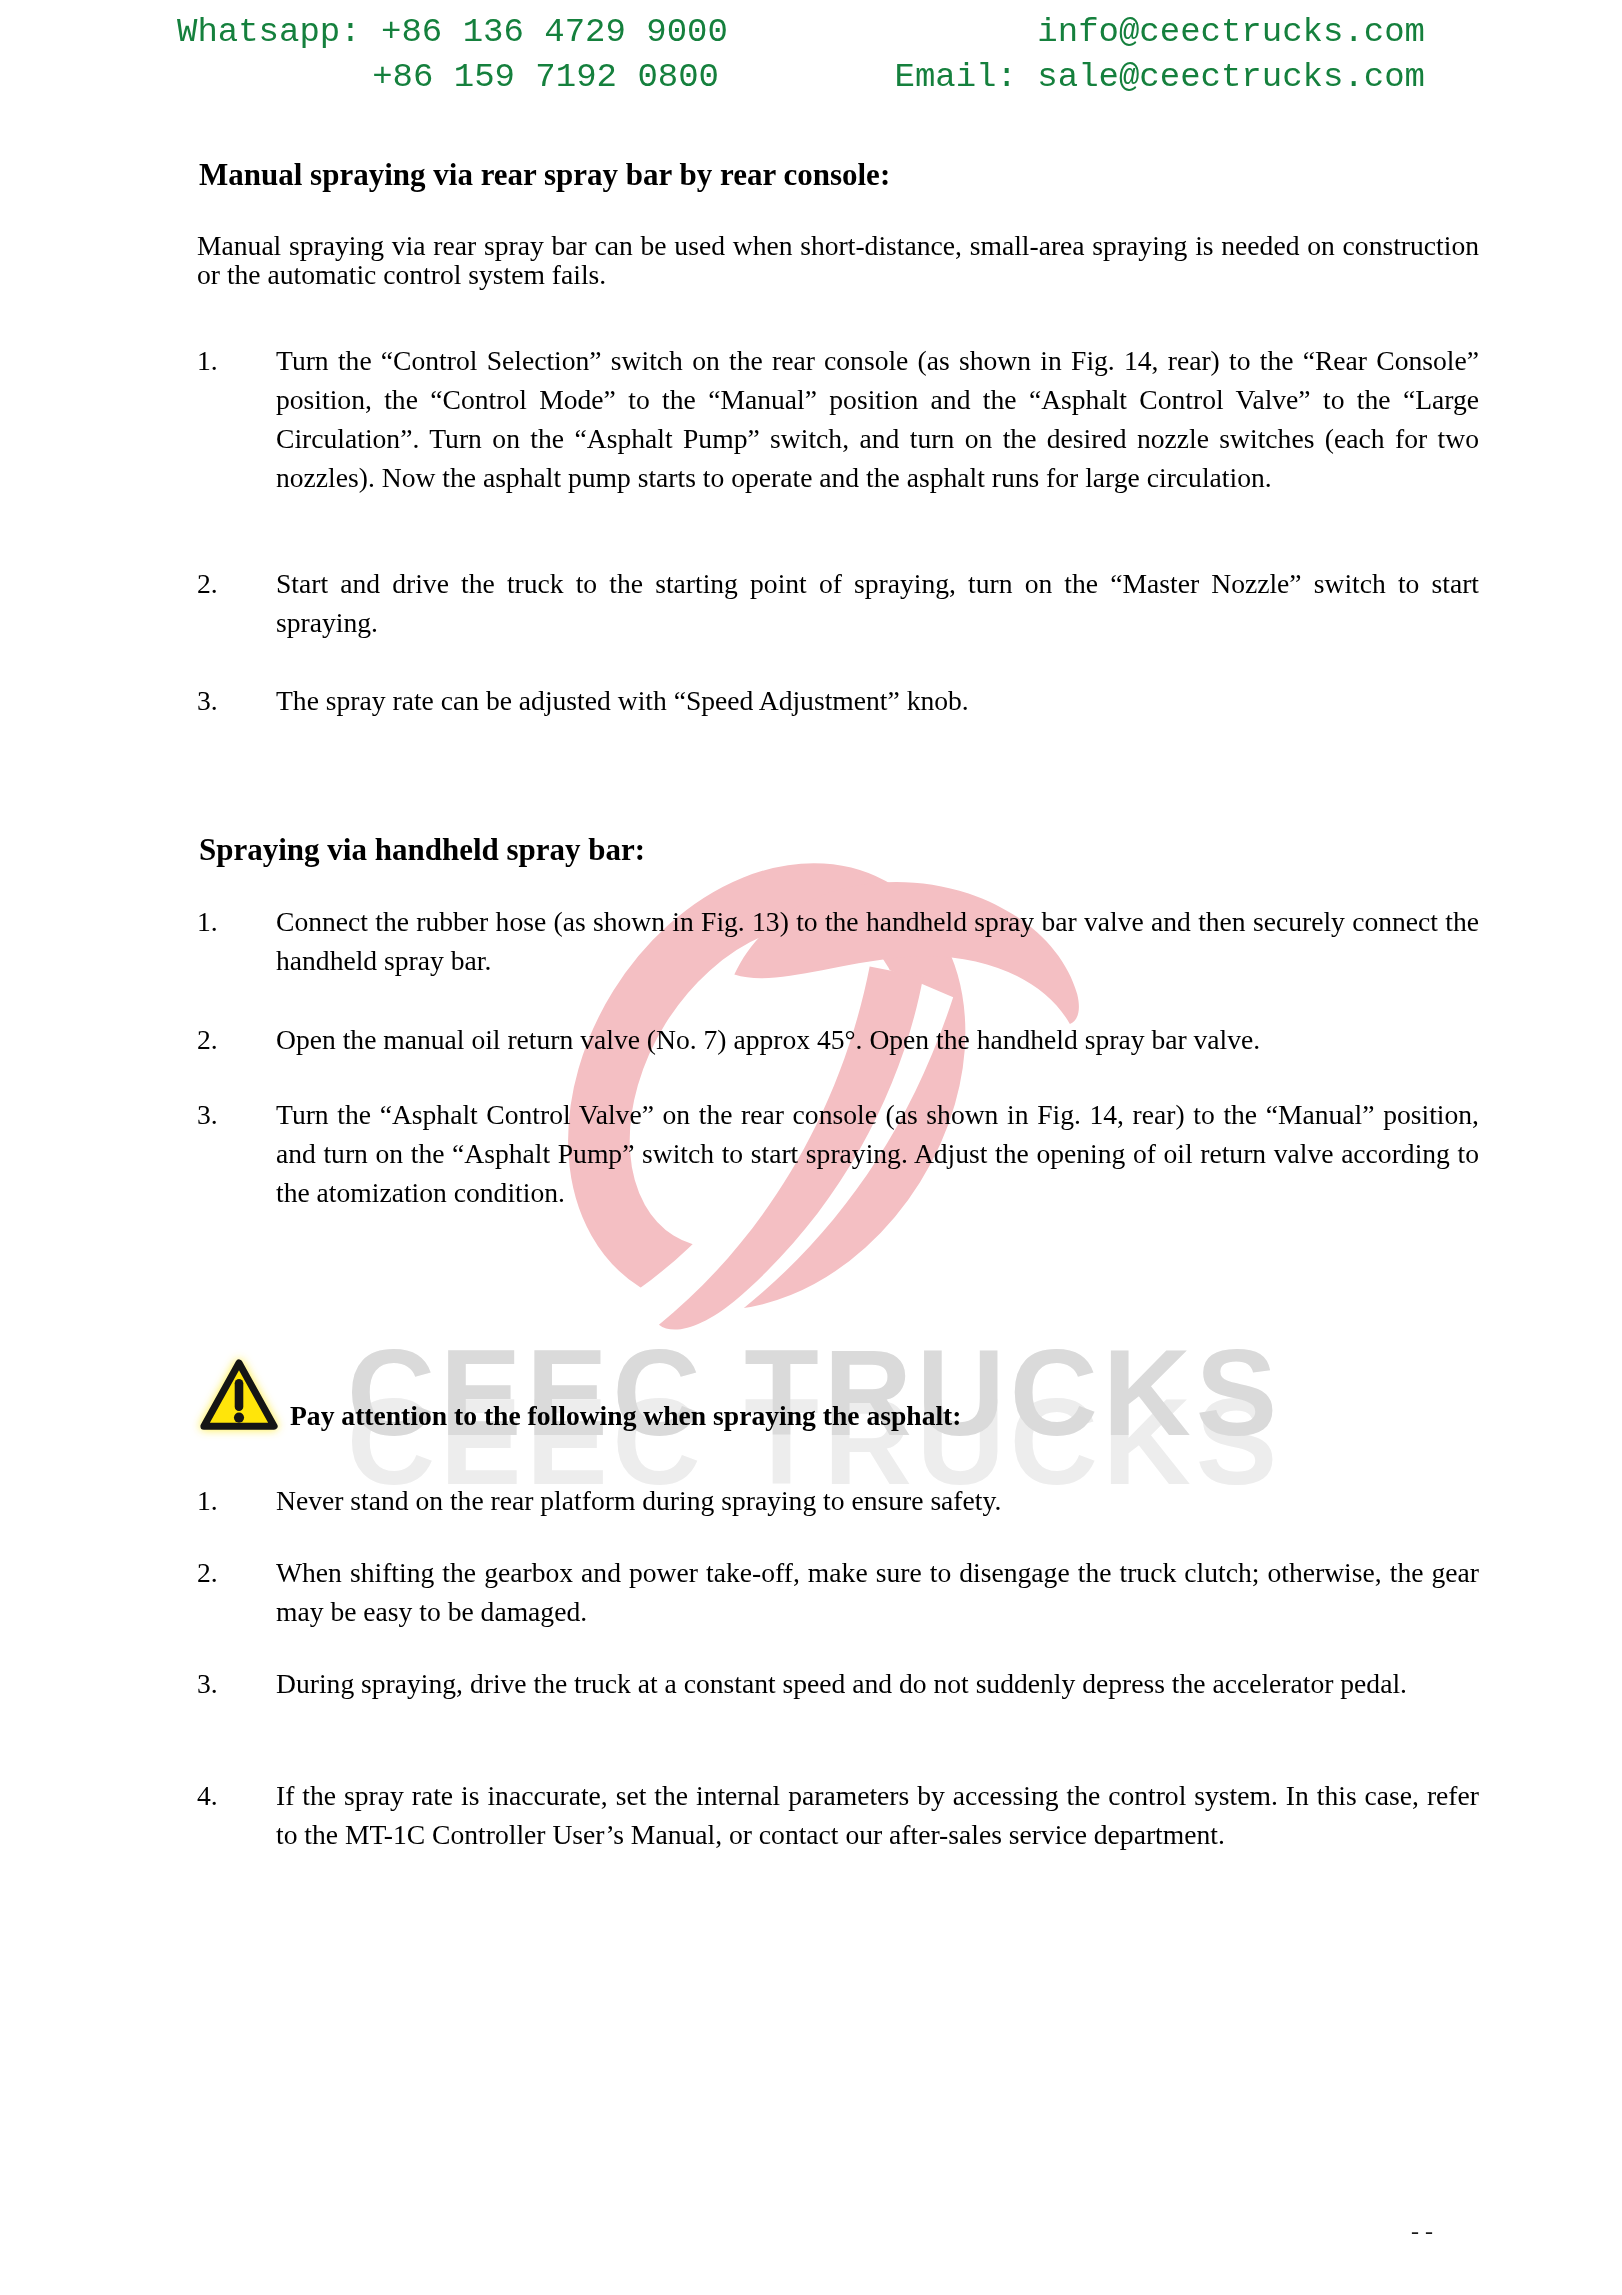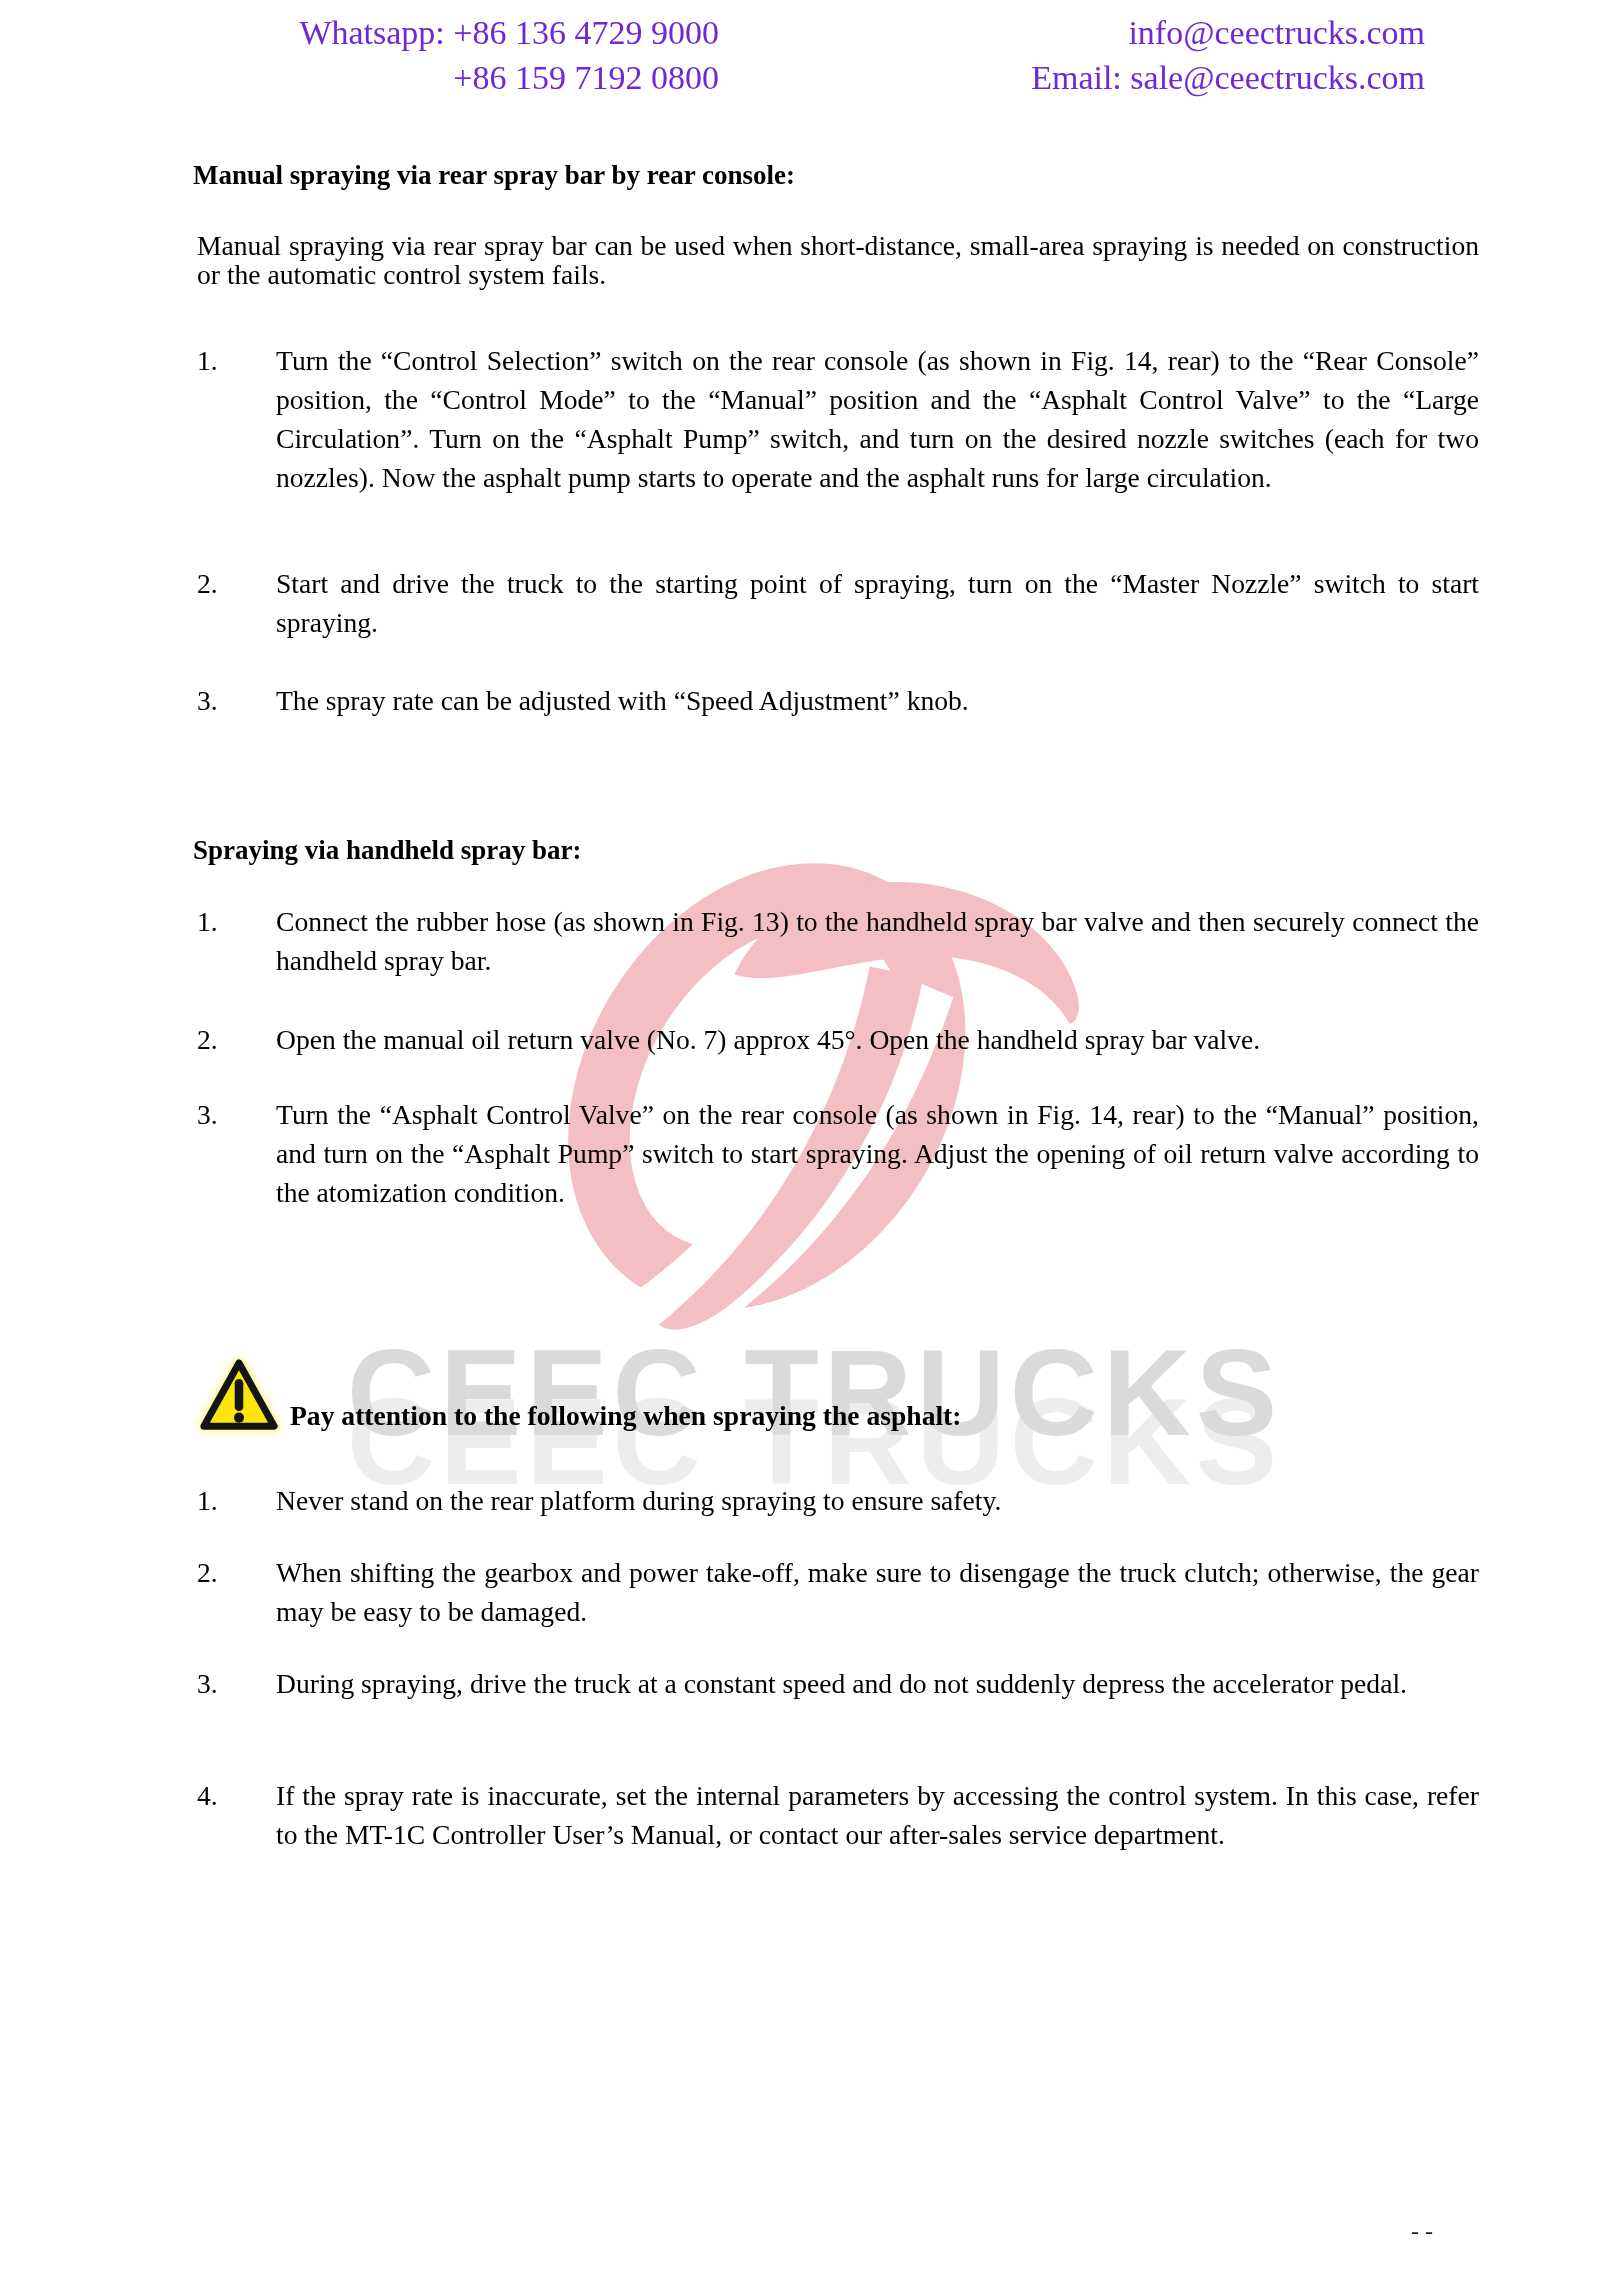--- a/index.html
+++ b/index.html
@@ -31,36 +31,36 @@
     letter-spacing:4.9px;
     white-space:nowrap;
   }
   .text-wm.main{ top:1332px; color:#dadada; }
   .text-wm.echo{ top:1381px; color:#ededed; }
   
   .hdr{
     position:absolute;
     top:9.7px;
     z-index:2;
-    font-family:Liberation Serif, serif;
+    font-family:Liberation Mono, monospace;
     font-size:34px;
     line-height:45px;
-    color:#6d28d9;
+    color:#15803d;
     text-align:right;
     white-space:nowrap;
   }
   .hdr-left{ left:177px; width:542px; }
   .hdr-right{ left:891px; width:534px; }
   
   .h-sec{
     position:absolute;
-    left:193px;
+    left:199px;
     z-index:2;
     margin:0;
-    font-size:27px;
+    font-size:31px;
     line-height:36px;
     font-weight:700;
     white-space:nowrap;
   }
   .para{
     position:absolute;
     left:197px;
     width:1282px;
     z-index:2;
     margin:0;

